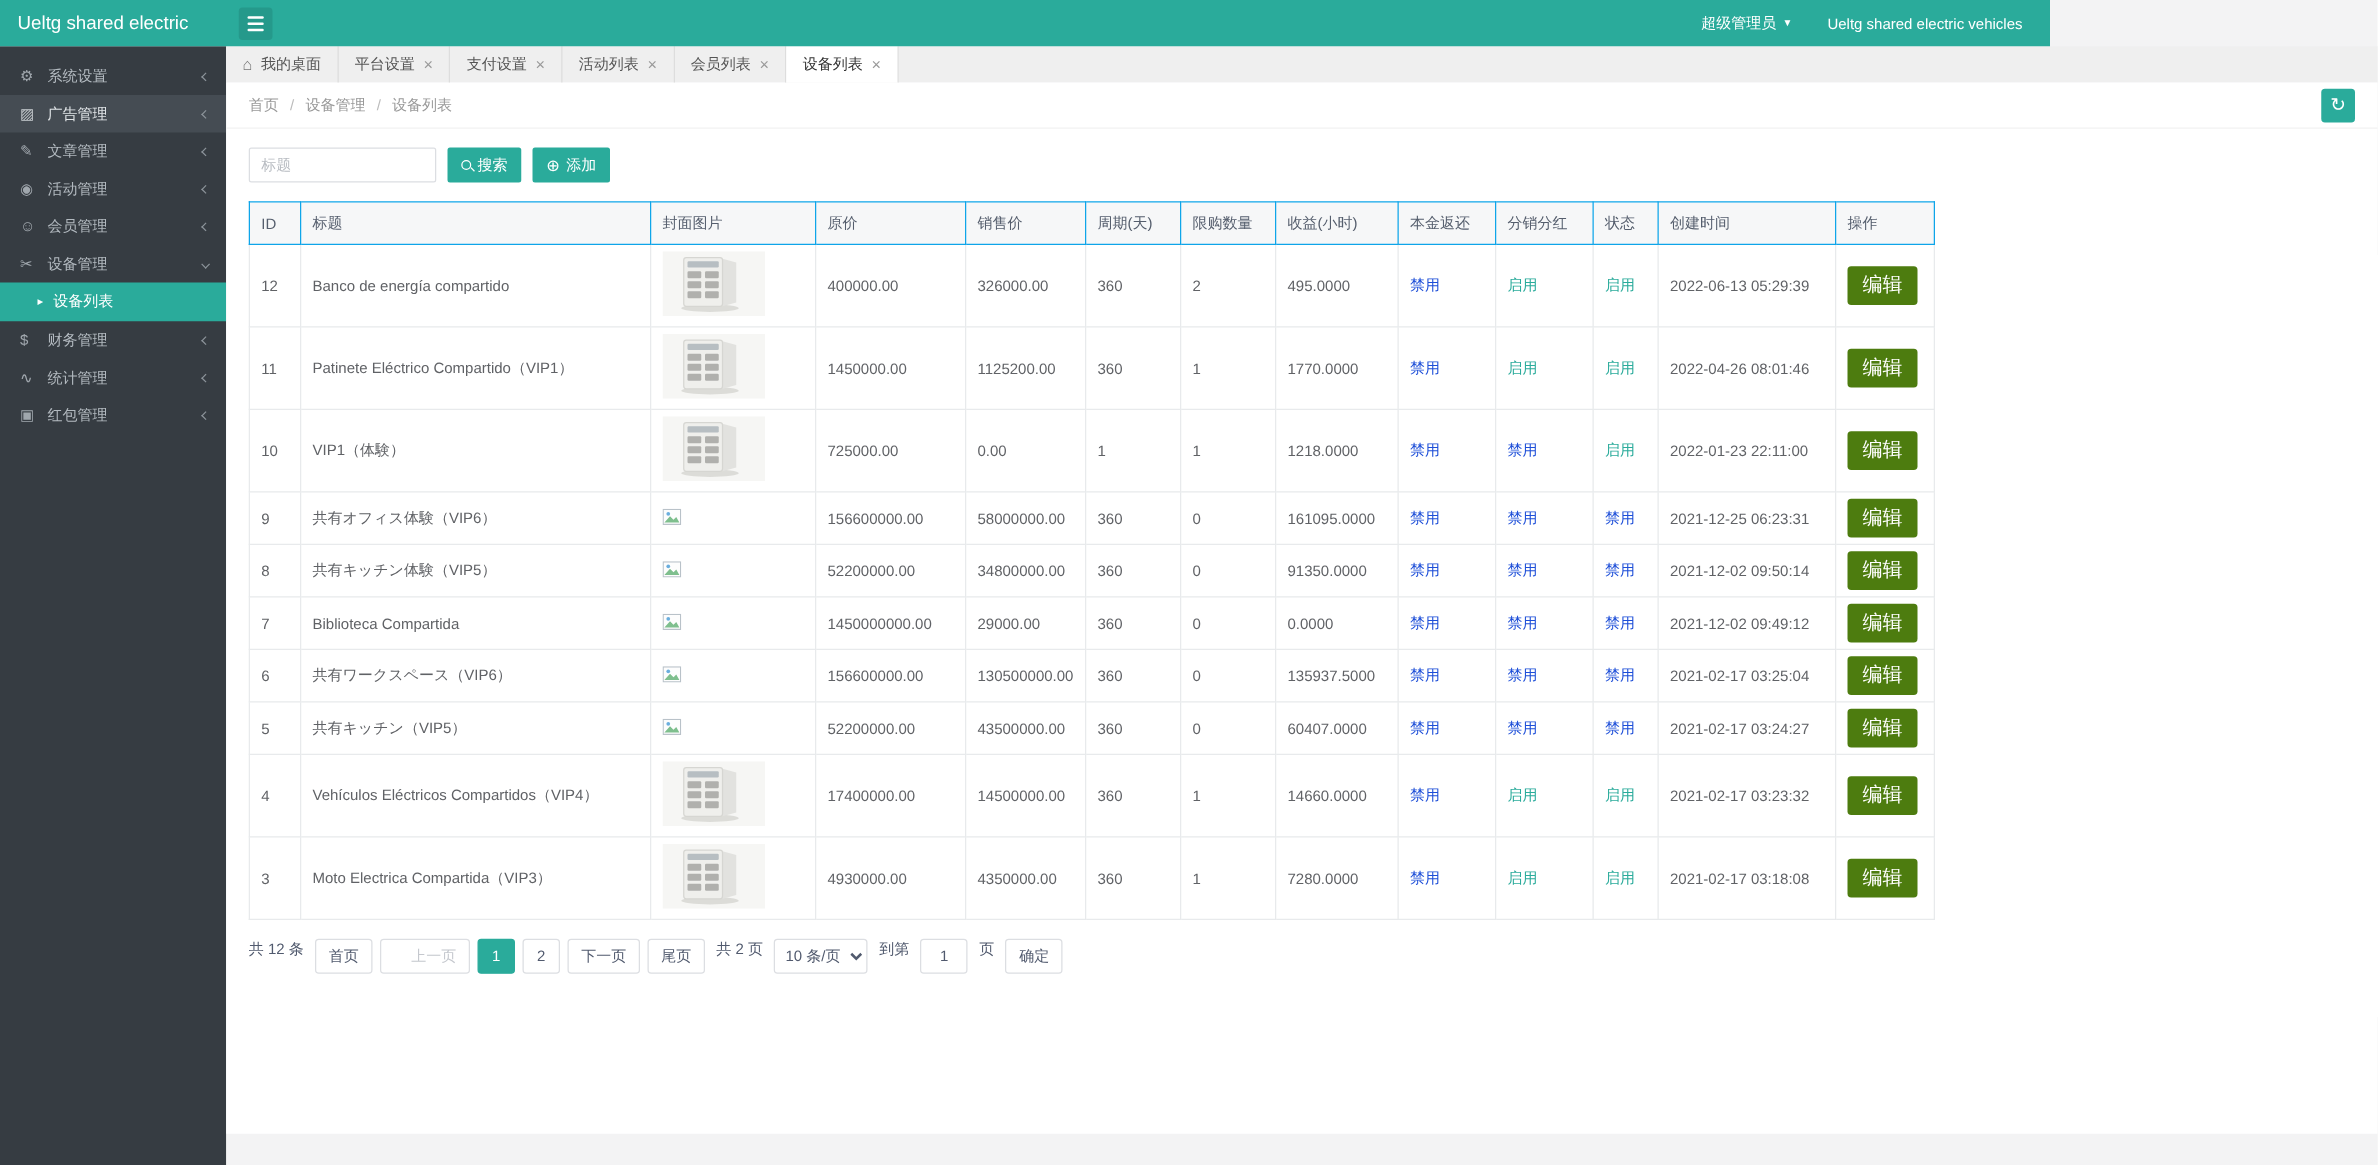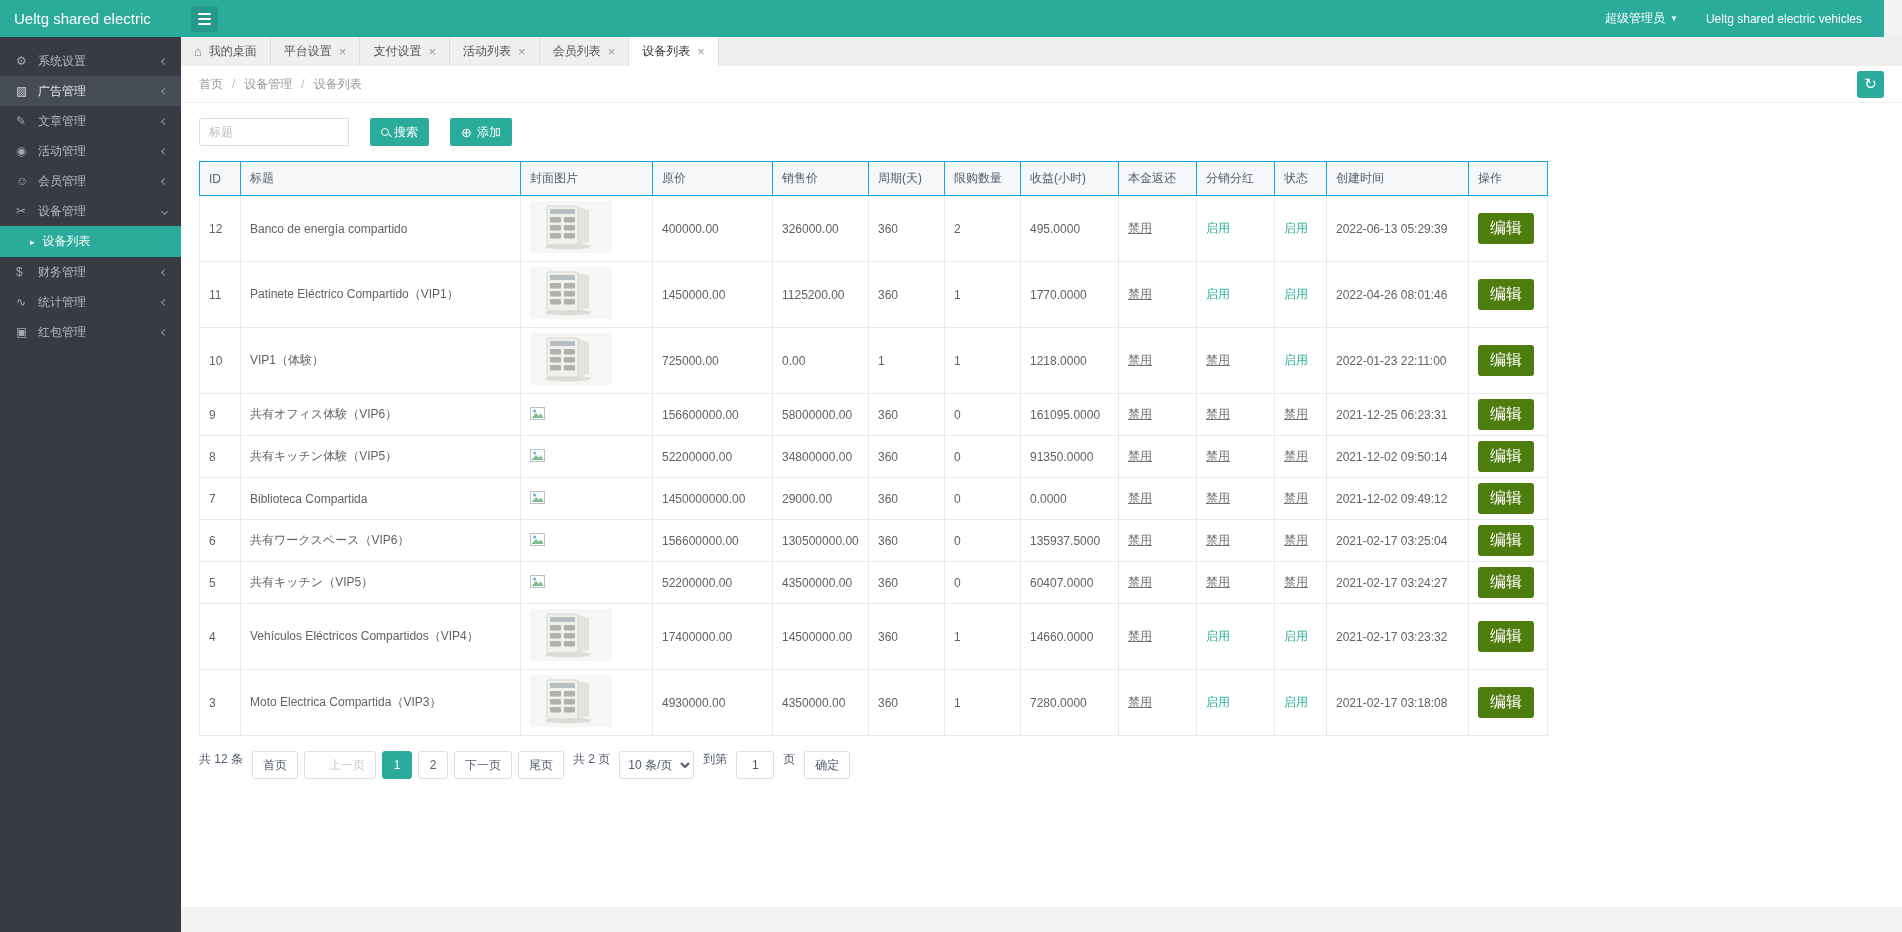--- a/index.html
+++ b/index.html
@@ -1,20 +1,20 @@
 <!DOCTYPE html>
 <html><head>
 <meta charset="utf-8">
 <style>
   * { margin:0; padding:0; box-sizing:border-box; }
   html,body { width:1902px; height:932px; overflow:hidden; }
   body { font-family:"Liberation Sans","DejaVu Sans",sans-serif; background:#f3f3f4; font-size:12px; color:#515a6e; }
 
   
-  .header { position:absolute; top:0; left:0; width:1884px; height:37px; background:#2aab9b; display:flex; align-items:center; z-index:10; }
+  .header { position:absolute; top:0; left:0; width:1640px; height:37px; background:#2aab9b; display:flex; align-items:center; z-index:10; }
   .brand { width:181px; flex:0 0 181px; color:#fff; font-size:15px; padding-left:14px; white-space:nowrap; }
   .burger { width:27px; height:26px; margin-left:10px; border-radius:3px; background:rgba(0,0,0,0.10); display:flex; flex-direction:column; align-items:center; justify-content:center; gap:3px; cursor:pointer; }
   .burger i { display:block; width:13px; height:2px; background:#fff; border-radius:1px; }
   .header-spacer { flex:1; }
   .header-right { display:flex; align-items:center; gap:28px; padding-right:22px; color:#fff; font-size:12px; }
   .role { display:flex; align-items:center; gap:5px; cursor:pointer; }
   .caret { font-size:8px; line-height:1; }
 
   
   .sidebar { position:absolute; top:37px; left:0; bottom:0; width:181px; background:#363c42; padding-top:9px; }
@@ -39,32 +39,32 @@
   .page { background:#fff; min-height:841px; }
   .breadcrumb-bar { height:37px; display:flex; align-items:center; padding:0 18px; color:#999; gap:9px; border-bottom:1px solid #f2f2f2; }
   .crumb { color:#999; cursor:pointer; }
   .crumb-sep { color:#bbb; }
   .refresh-btn { margin-left:auto; width:27px; height:27px; border:none; border-radius:3px; background:#2aab9b; color:#fff; font-size:15px; cursor:pointer; display:flex; align-items:center; justify-content:center; }
 
   .content { padding:15px 18px 0 18px; }
   .toolbar { display:flex; align-items:center; margin-bottom:15px; }
   .search-input { width:150px; height:28px; border:1px solid #dcdee2; border-radius:2px; padding:0 9px; font-size:12px; color:#333; outline:none; font-family:inherit; }
   .search-input::placeholder { color:#b8bcc2; }
-  .btn { height:28px; border:none; border-radius:2px; background:#2aab9b; color:#fff; font-size:12px; padding:0 11px; margin-left:21px; cursor:pointer; display:inline-flex; align-items:center; gap:5px; font-family:inherit; }
+  .btn { height:28px; border:none; border-radius:2px; background:#2aab9b; color:#fff; font-size:12px; padding:0 11px; margin-left:9px; cursor:pointer; display:inline-flex; align-items:center; gap:5px; font-family:inherit; }
   .icon-search { display:inline-block; width:8px; height:8px; border:1.4px solid #fff; border-radius:50%; position:relative; }
   .icon-search::after { content:""; position:absolute; width:4px; height:1.4px; background:#fff; right:-4px; bottom:-1px; transform:rotate(45deg); }
   .icon-add { font-size:13px; line-height:1; }
 
   
   table.grid { border-collapse:collapse; table-layout:fixed; width:1348px; font-size:12px; color:#606266; }
   .grid th { background:#f6f7f8; border:1px solid #0ea5e9; height:31px; padding:0 9px; text-align:left; font-weight:400; color:#555e6d; }
   .grid td { border:1px solid #e8eaec; padding:5px 9px; vertical-align:middle; word-wrap:break-word; }
   .grid tr { height:34px; }
   .txt-on { color:#2aab9b; }
-  .txt-off { color:#737373;text-decoration:underline; }
+  .txt-off { color:#1d4ed8; }
   .btn-edit { background:#4d7c0f; border:none; border-radius:3px; color:#fff; font-size:16px; padding:5px 12px; cursor:pointer; font-family:inherit; }
   .device-photo { display:inline-block; line-height:0; }
   .broken-img { display:inline-block; line-height:0; }
 
   
   .pagination { display:flex; align-items:flex-start; margin:15px 0 0 0; gap:9px; color:#515a6e; }
   .pg-group { display:flex; gap:6px; align-items:center; }
   .pg-btn { min-width:30px; height:28px; padding:0 10px; border:1px solid #dcdee2; background:#fff; border-radius:3px; color:#515a6e; font-size:12px; cursor:pointer; font-family:inherit; }
   .pg-btn.disabled { color:#c5c8ce;padding-left:24px; }
   .pg-btn.active { background:#2aab9b; border-color:#2aab9b; color:#fff; }

